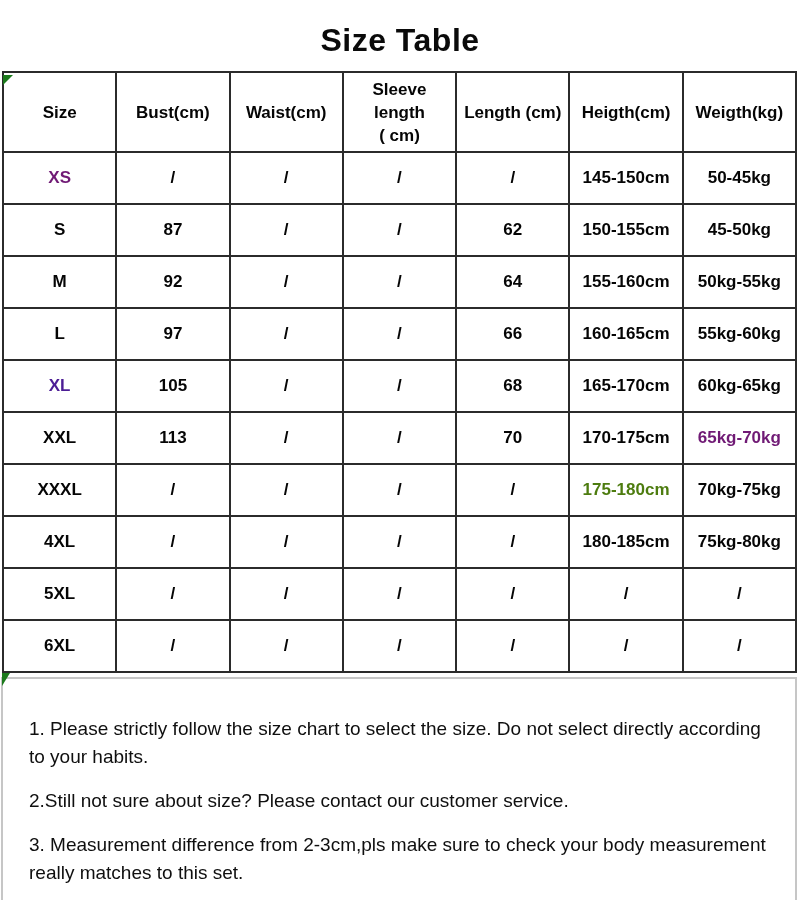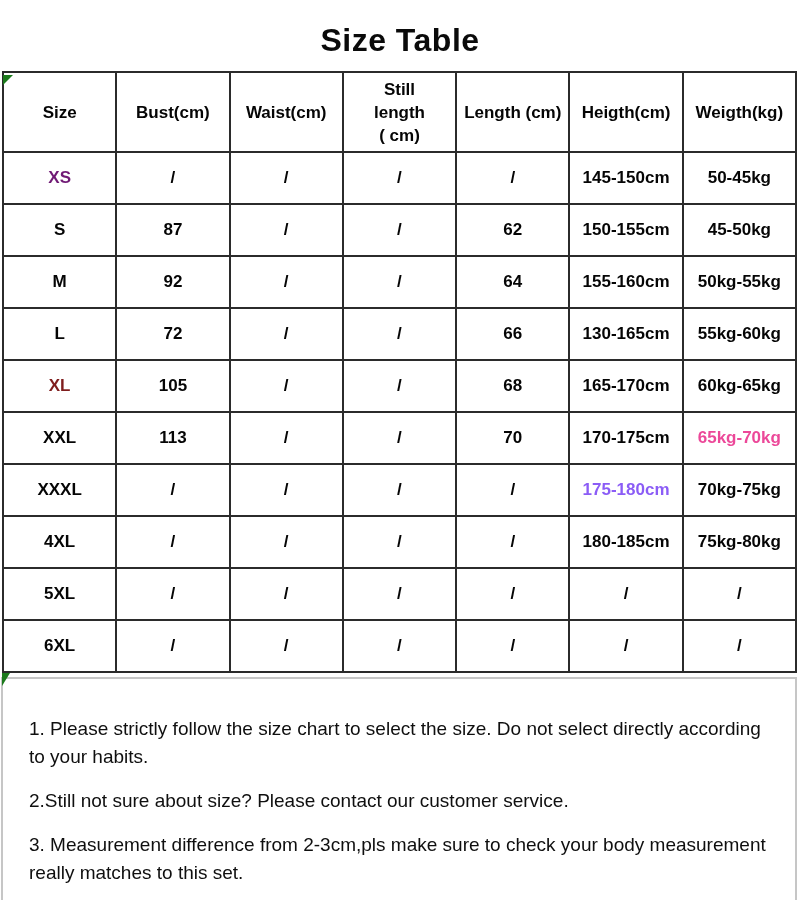--- a/index.html
+++ b/index.html
@@ -75,21 +75,21 @@
 <h1 class="page-title">Size Table</h1>
 
 <span class="corner-marker top" style="background: rgb(28, 122, 28);"></span>
 
 <table class="size-table">
   <thead>
     <tr>
         <th style="border-color: rgb(43, 43, 43); color: rgb(5, 5, 5);">Size</th>
         <th style="border-color: rgb(43, 43, 43); color: rgb(5, 5, 5);">Bust(cm)</th>
         <th style="border-color: rgb(43, 43, 43); color: rgb(5, 5, 5); border-radius: 27px;">Waist(cm)</th>
-        <th style="border-color: rgb(43, 43, 43); color: rgb(5, 5, 5);">Still
+        <th style="border-color: rgb(43, 43, 43); color: rgb(5, 5, 5);">Sleeve
 length
 ( cm)</th>
         <th style="border-color: rgb(43, 43, 43); color: rgb(5, 5, 5);">Length (cm)</th>
         <th style="border-color: rgb(43, 43, 43); color: rgb(5, 5, 5);">Heigth(cm)</th>
         <th style="border-color: rgb(43, 43, 43); color: rgb(5, 5, 5); border-radius: 10px;">Weigth(kg)</th>
       </tr>
   </thead>
   <tbody>
       <tr>
         <td style="border-color: rgb(43, 43, 43); color: #701a75;">XS</td>
@@ -113,52 +113,52 @@
         <td style="border-color: rgb(43, 43, 43); color: rgb(5, 5, 5);">M</td>
         <td style="border-color: rgb(43, 43, 43); color: rgb(5, 5, 5);">92</td>
         <td style="border-color: rgb(43, 43, 43); color: rgb(5, 5, 5);">/</td>
         <td style="border-color: rgb(43, 43, 43); color: rgb(5, 5, 5);">/</td>
         <td style="border-color: rgb(43, 43, 43); color: rgb(5, 5, 5);">64</td>
         <td style="border-color: rgb(43, 43, 43); color: rgb(5, 5, 5);">155-160cm</td>
         <td style="border-color: rgb(43, 43, 43); color: rgb(5, 5, 5);">50kg-55kg</td>
       </tr>
       <tr>
         <td style="border-color: rgb(43, 43, 43); color: rgb(5, 5, 5);">L</td>
-        <td style="border-color: rgb(43, 43, 43); color: rgb(5, 5, 5);">72</td>
+        <td style="border-color: rgb(43, 43, 43); color: rgb(5, 5, 5);">97</td>
         <td style="border-color: rgb(43, 43, 43); color: rgb(5, 5, 5);">/</td>
         <td style="border-color: rgb(43, 43, 43); color: rgb(5, 5, 5);">/</td>
         <td style="border-color: rgb(43, 43, 43); color: rgb(5, 5, 5);">66</td>
-        <td style="border-color: rgb(43, 43, 43); color: rgb(5, 5, 5);">130-165cm</td>
+        <td style="border-color: rgb(43, 43, 43); color: rgb(5, 5, 5);">160-165cm</td>
         <td style="border-color: rgb(43, 43, 43); color: rgb(5, 5, 5);">55kg-60kg</td>
       </tr>
       <tr>
-        <td style="border-color: rgb(43, 43, 43); color: #7f1d1d; border-radius: 12px;">XL</td>
+        <td style="border-color: rgb(43, 43, 43); color: #4c1d95; border-radius: 12px;">XL</td>
         <td style="border-color: rgb(43, 43, 43); color: rgb(5, 5, 5);">105</td>
         <td style="border-color: rgb(43, 43, 43); color: rgb(5, 5, 5);">/</td>
         <td style="border-color: rgb(43, 43, 43); color: rgb(5, 5, 5);">/</td>
         <td style="border-color: rgb(43, 43, 43); color: rgb(5, 5, 5);">68</td>
         <td style="border-color: rgb(43, 43, 43); color: rgb(5, 5, 5);">165-170cm</td>
         <td style="border-color: rgb(43, 43, 43); color: rgb(5, 5, 5);">60kg-65kg</td>
       </tr>
       <tr>
         <td style="border-color: rgb(43, 43, 43); color: rgb(5, 5, 5);">XXL</td>
         <td style="border-color: rgb(43, 43, 43); color: rgb(5, 5, 5);">113</td>
         <td style="border-color: rgb(43, 43, 43); color: rgb(5, 5, 5);">/</td>
         <td style="border-color: rgb(43, 43, 43); color: rgb(5, 5, 5);">/</td>
         <td style="border-color: rgb(43, 43, 43); color: rgb(5, 5, 5);">70</td>
         <td style="border-color: rgb(43, 43, 43); color: rgb(5, 5, 5);">170-175cm</td>
-        <td style="border-color: rgb(43, 43, 43); color: #ec4899; margin-top: 38px;">65kg-70kg</td>
+        <td style="border-color: rgb(43, 43, 43); color: #701a75; margin-top: 38px;">65kg-70kg</td>
       </tr>
       <tr>
         <td style="border-color: rgb(43, 43, 43); color: rgb(5, 5, 5);">XXXL</td>
         <td style="border-color: rgb(43, 43, 43); color: rgb(5, 5, 5);">/</td>
         <td style="border-color: rgb(43, 43, 43); color: rgb(5, 5, 5);">/</td>
         <td style="border-color: rgb(43, 43, 43); color: rgb(5, 5, 5);">/</td>
         <td style="border-color: rgb(43, 43, 43); color: rgb(5, 5, 5);">/</td>
-        <td style="border-color: rgb(43, 43, 43); color: #8b5cf6;">175-180cm</td>
+        <td style="border-color: rgb(43, 43, 43); color: #4d7c0f;">175-180cm</td>
         <td style="border-color: rgb(43, 43, 43); color: rgb(5, 5, 5);">70kg-75kg</td>
       </tr>
       <tr>
         <td style="border-color: rgb(43, 43, 43); color: rgb(5, 5, 5);">4XL</td>
         <td style="border-color: rgb(43, 43, 43); color: rgb(5, 5, 5);">/</td>
         <td style="border-color: rgb(43, 43, 43); color: rgb(5, 5, 5);">/</td>
         <td style="border-color: rgb(43, 43, 43); color: rgb(5, 5, 5);">/</td>
         <td style="border-color: rgb(43, 43, 43); color: rgb(5, 5, 5);">/</td>
         <td style="border-color: rgb(43, 43, 43); color: rgb(5, 5, 5); margin-top: 8px;">180-185cm</td>
         <td style="border-color: rgb(43, 43, 43); color: rgb(5, 5, 5);">75kg-80kg</td>

